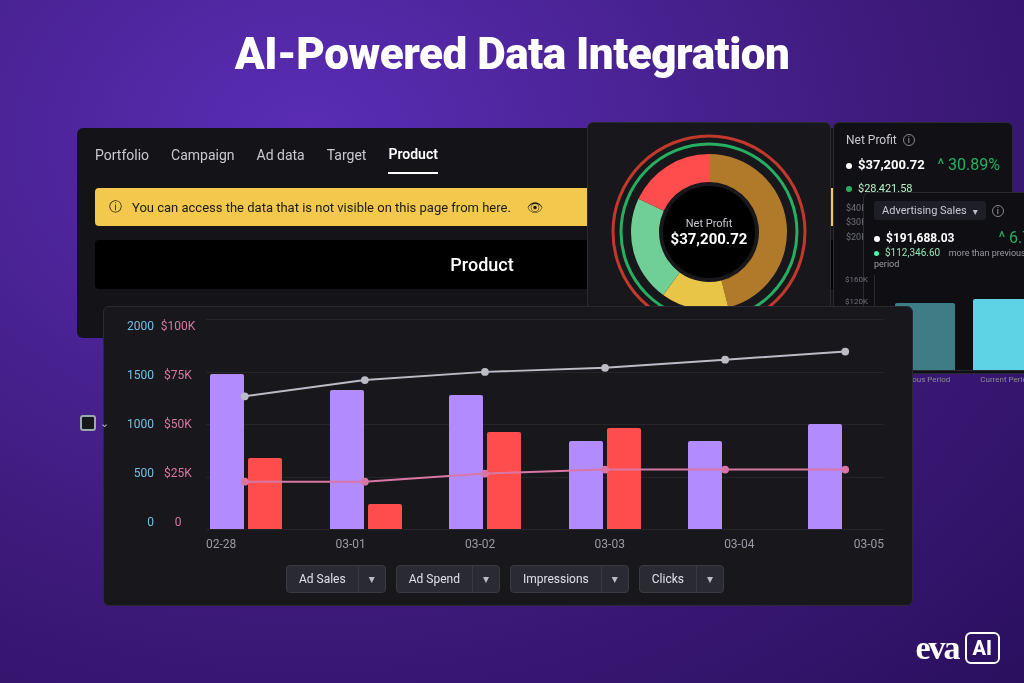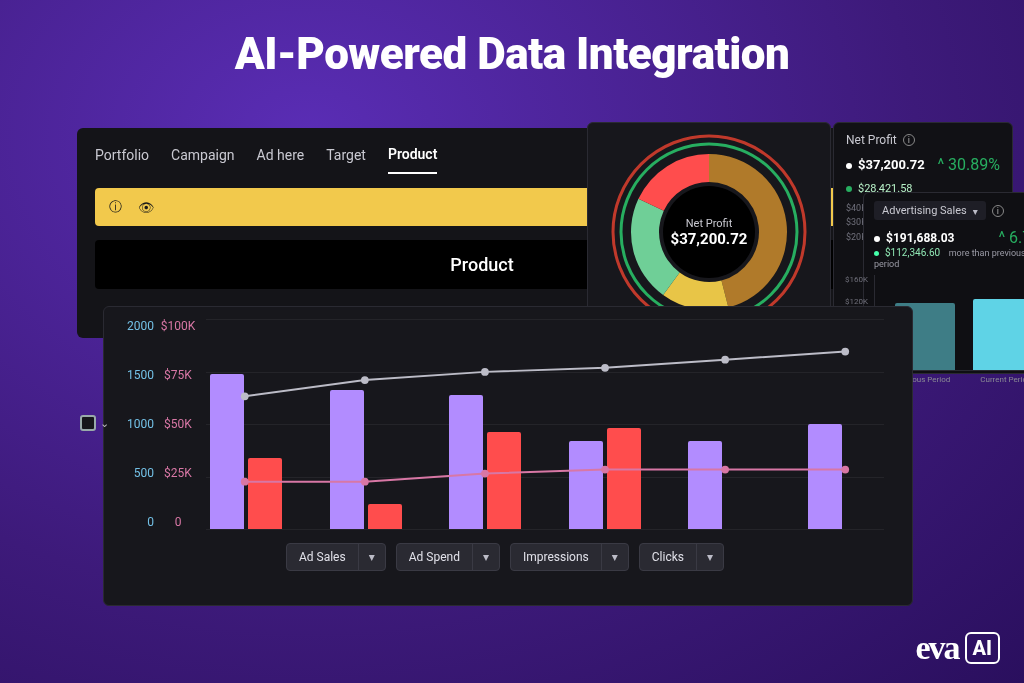--- a/index.html
+++ b/index.html
@@ -116,26 +116,27 @@
 <body>
 
 <div class="hero-title">AI-Powered Data Integration</div>
 
 <div class="stage">
 
   <div class="panel-main">
     <div class="tabs" id="tabs-bar">
         <span class="tab">Portfolio</span>
         <span class="tab">Campaign</span>
-        <span class="tab">Ad here</span>
+        <span class="tab">Ad data</span>
         <span class="tab">Target</span>
         <span class="tab active">Product</span>
       </div>
     <div class="banner">
       <span>ⓘ</span>
+      <span>You can access the data that is not visible on this page from here.</span>
       <span class="eye">👁</span>
     </div>
     <div class="table-head">Product</div>
   </div>
 
   <div class="panel-donut">
     <svg width="210" height="210" viewBox="0 0 210 210" id="donut-svg">
         <circle cx="105" cy="105" r="96" fill="none" stroke="#c0392b" stroke-width="3"></circle>
         <circle cx="105" cy="105" r="88" fill="none" stroke="#27ae60" stroke-width="3"></circle>
         <path d="M 105 27 A 78 78 0 0 1 124.39781119885869 180.54948656803322 L 117.43449435824274 153.42915805643156 A 50 50 0 0 0 105 55 Z" fill="#b07a2a"></path>
@@ -265,20 +266,28 @@
           <circle cx="660" cy="33.599999999999994" r="4" fill="#bcbcc7"></circle>
           <path d="M 40 168 L 164 168 L 288 159.6 L 412 155.4 L 536 155.4 L 660 155.4" fill="none" stroke="#d877a5" stroke-width="2"></path>
           <circle cx="40" cy="168" r="4" fill="#d877a5"></circle>
           <circle cx="164" cy="168" r="4" fill="#d877a5"></circle>
           <circle cx="288" cy="159.6" r="4" fill="#d877a5"></circle>
           <circle cx="412" cy="155.4" r="4" fill="#d877a5"></circle>
           <circle cx="536" cy="155.4" r="4" fill="#d877a5"></circle>
           <circle cx="660" cy="155.4" r="4" fill="#d877a5"></circle>
         </svg>
     </div>
+    <div class="xlabels" id="xlabels">
+        <span>02-28</span>
+        <span>03-01</span>
+        <span>03-02</span>
+        <span>03-03</span>
+        <span>03-04</span>
+        <span>03-05</span>
+      </div>
     <div class="metric-row" id="metric-row">
         <div class="metric">
           <span class="lab">Ad Sales</span>
           <span class="dd">▾</span>
         </div>
         <div class="metric">
           <span class="lab">Ad Spend</span>
           <span class="dd">▾</span>
         </div>
         <div class="metric">

